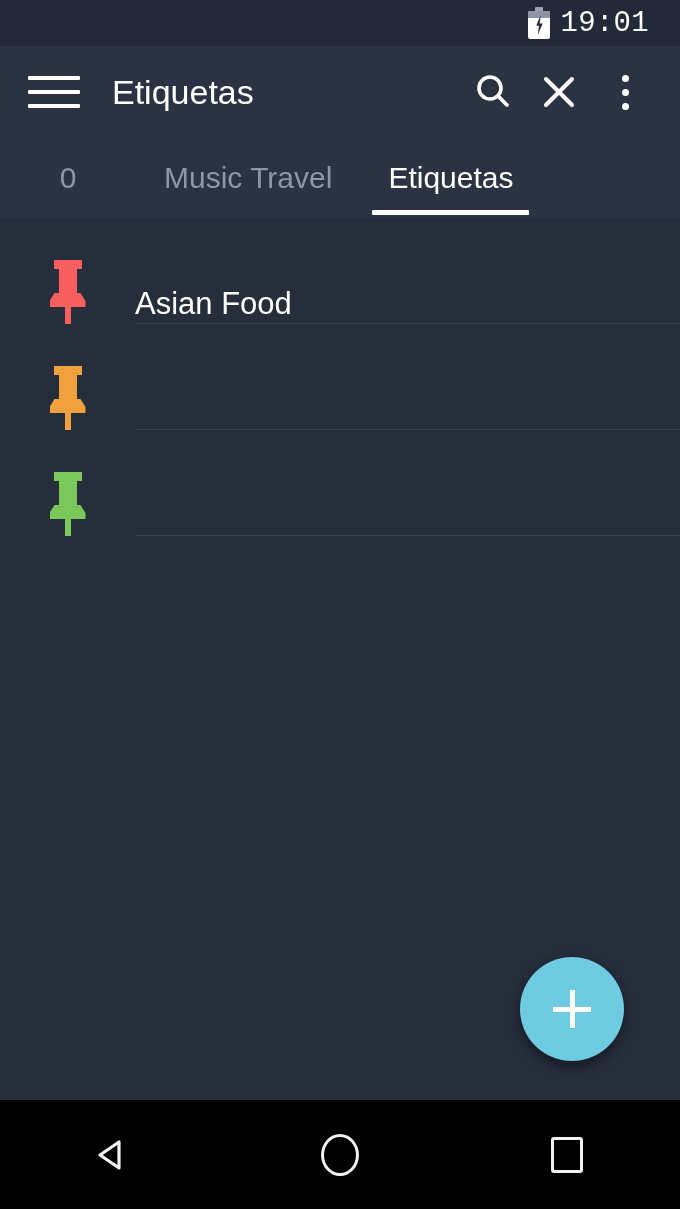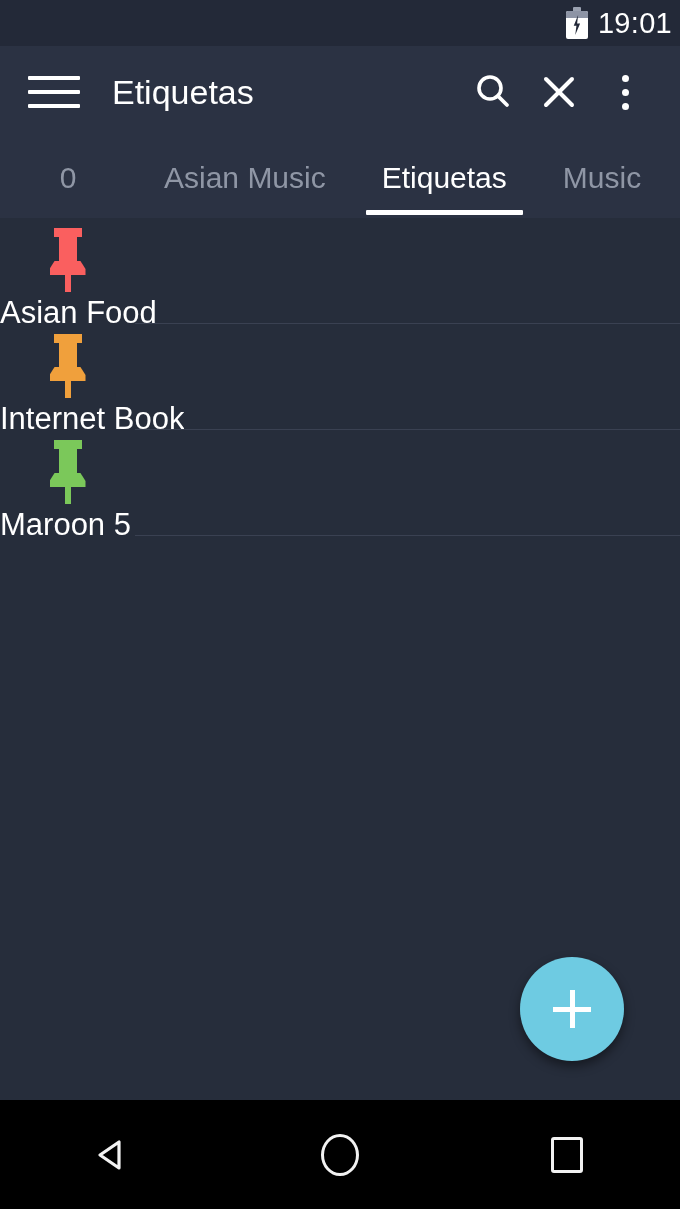--- a/index.html
+++ b/index.html
@@ -22,22 +22,23 @@
   
   #status-bar {
     position: absolute;
     left: 0; top: 0;
     width: 680px;
     height: 46px;
     background: #232938;
     display: flex;
     align-items: center;
     justify-content: flex-end;
-    padding-right: 8px;
+    padding-right: 31px;
     box-sizing: border-box;
+    font-family: Liberation Mono, monospace;
   }
   #battery-icon {
     position: relative;
     width: 22px;
     height: 32px;
     margin-right: 10px;
     flex: none;
   }
   #battery-icon .shell {
     position: absolute;
@@ -184,23 +185,22 @@
     left: 0; top: 218px;
     width: 680px;
     bottom: 119px;
     background: #262D3B;
     overflow: hidden;
   }
   .list-item {
     position: relative;
     height: 106px;
     display: flex;
-    align-items: flex-start;
-    cursor: pointer;
-    flex-direction: column;
+    align-items: flex-end;
+    cursor: pointer;
   }
   .pin-wrap {
     width: 135px;
     flex: none;
     display: flex;
     justify-content: center;
     padding-top: 10px;
     box-sizing: border-box;
   }
   .pin {
@@ -363,28 +363,25 @@
       </div>
     </div>
   </div>
 
   <div id="tab-bar">
     <div id="tab-strip">
       <div class="tab" id="tab-0">
         <span>0</span>
       </div>
       <div class="tab">
-        <span>Asian Music</span>
+        <span>Music Travel</span>
       </div>
       <div class="tab active">
         <span>Etiquetas</span>
         <span class="tab-underline"></span>
-      </div>
-      <div class="tab">
-        <span>Music</span>
       </div>
       <div class="tab">
         
       </div>
     </div>
   </div>
 
   <div id="tag-list">
 
     <div class="list-item">
@@ -405,36 +402,34 @@
     <div class="list-item">
       <div class="pin-wrap">
         <div class="pin">
           <div class="cap" style="background: rgb(240, 160, 60);"></div>
           <div class="neck" style="background: rgb(240, 160, 60);"></div>
           <div class="base" style="background: rgb(240, 160, 60);"></div>
           <div class="needle" style="background: rgb(240, 160, 60);"></div>
         </div>
       </div>
       <div class="item-text">
-        <div class="item-title">Internet Book</div>
       </div>
       <div class="divider"></div>
     </div>
 
     <div class="list-item">
       <div class="pin-wrap">
         <div class="pin">
           <div class="cap" style="background: rgb(123, 200, 90);"></div>
           <div class="neck" style="background: rgb(123, 200, 90);"></div>
           <div class="base" style="background: rgb(123, 200, 90);"></div>
           <div class="needle" style="background: rgb(123, 200, 90);"></div>
         </div>
       </div>
       <div class="item-text">
-        <div class="item-title">Maroon 5</div>
       </div>
       <div class="divider"></div>
     </div>
 
 
   </div>
 
   <div id="fab" style="background: rgb(110, 203, 226);">
     <span class="plus-h"></span>
     <span class="plus-v"></span>

